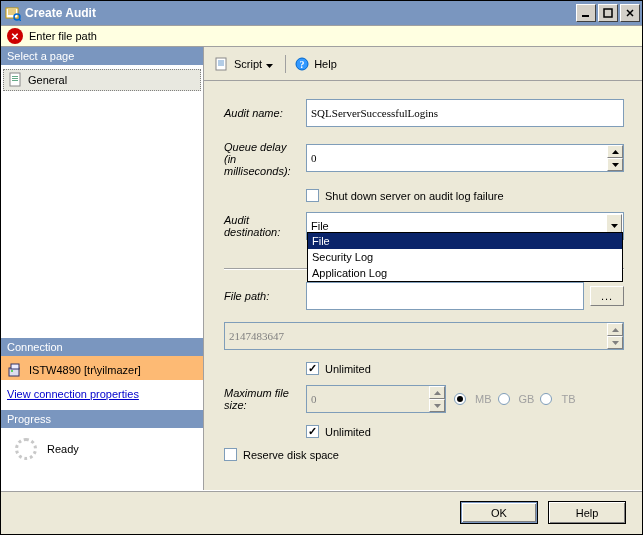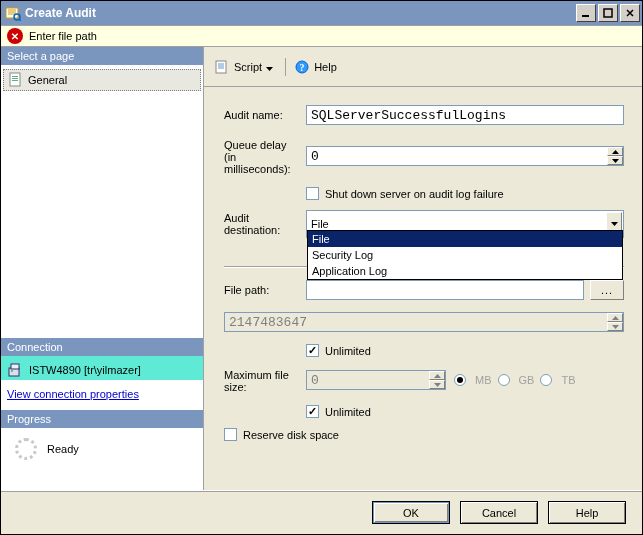--- a/index.html
+++ b/index.html
@@ -19,36 +19,36 @@
   
   .body { flex:1; display:flex; overflow:hidden; }
   
   .sidebar { width:203px; background:#fff; border-right:1px solid #a0a0a0; display:flex; flex-direction:column; }
   .section-header { background:#7a96bf; color:#fff; padding:3px 6px; font-weight:normal;}
   .sidebar .list { background:#fff; padding:4px 2px; }
   .sidebar .list-item { display:flex; align-items:center; padding:2px 4px;}
   .sidebar .list-item.sel { background:#e8e8e0; border:1px dotted #808080;}
   .sidebar .list-item img,.sidebar .list-item .pg-icon { width:16px; height:16px; margin-right:4px; display:inline-flex; align-items:center; justify-content:center;}
   .sidebar .fill { flex:1; background:#fff;}
-  .conn-block { background:#5eead4; padding:6px 6px 2px 6px; display:flex; align-items:center;}
+  .conn-block { background:#fdba74; padding:6px 6px 2px 6px; display:flex; align-items:center;}
   .link { color:#0000cc; text-decoration:underline; cursor:pointer; display:inline-block; margin:8px 6px 10px 6px;}
   .progress-block { background:#fff; padding:10px 2px 30px 6px; display:flex; align-items:center;}
   .progress-ring { width:22px; height:22px; border:3px dotted #c8c8c8; border-radius:50%; margin-right:10px; margin-left:8px;}
   
   .mainpanel { flex:1; background:#ece9d8; display:flex; flex-direction:column; position:relative;}
-  .toolbar { height:40px; display:flex; align-items:center; padding-left:6px; border-bottom:1px solid #a0a0a0;}
+  .toolbar { height:34px; display:flex; align-items:center; padding-left:6px; border-bottom:1px solid #a0a0a0;}
   .tool-btn { display:flex; align-items:center; padding:2px 4px; margin-right:4px;}
   .tool-sep { width:1px; height:18px; background:#a0a0a0; margin:0 4px;}
   .tool-icon { width:16px; height:16px; margin-right:4px; display:inline-flex; align-items:center; justify-content:center;}
   .form { padding:18px 18px 4px 20px; position:relative;}
   .row { display:flex; align-items:center; margin-bottom:12px;}
-  .row .lbl { width:82px; padding-right:14px;}
+  .row .lbl { width:82px; padding-right:14px;font-style:italic;}
   .row .lbl.top { align-self:flex-start; padding-top:2px;}
   .row .field { flex:1; }
-  input.text { width:100%; height:20px; border:1px solid #7f9db9; background:#fff; padding:2px 4px; font-family:Liberation Mono, monospace; font-size:13px;}
+  input.text { width:100%; height:28px; border:1px solid #7f9db9; background:#fff; padding:2px 4px; font-family:Liberation Serif, serif; font-size:11px;}
   input.text[disabled] { background:#ece9d8; color:#808080;}
   .spinner-wrap { position:relative; flex:1; }
   .spinner-wrap .spin-btns { position:absolute; right:1px; top:1px; bottom:1px; width:16px; display:flex; flex-direction:column;}
   .spin-btn { flex:1; background:#ece9d8; border:1px solid #fff; border-right-color:#808080; border-bottom-color:#808080; display:flex; align-items:center; justify-content:center;}
   .spin-btn svg { width:7px; height:4px; display:block;}
   .combo { position:relative; width:100%; height:28px; border:1px solid #7f9db9; background:#fff; display:flex; align-items:center; padding-left:4px;}
   .combo .combo-btn { position:absolute; right:1px; top:1px; bottom:1px; width:16px; background:#ece9d8; border:1px solid #fff; border-right-color:#808080; border-bottom-color:#808080; display:flex; align-items:center; justify-content:center;}
   .combo-list { position:absolute; left:0; right:0; top:19px; background:#fff; border:1px solid #000; z-index:50;}
   .combo-list .opt { padding:1px 4px; line-height:14px;}
   .combo-list .opt.sel { background:#0a246a; color:#fff;}
@@ -304,17 +304,16 @@
           <span class="chk"></span>
           <span>Reserve disk space</span>
         </div>
 
       </div>
     </div>
   </div>
 
   <div class="footer">
     <div class="btn default">OK</div>
-    <div class="btn">Cancel</div>
     <div class="btn">Help</div>
   </div>
 
 </div>
 
 </body></html>

